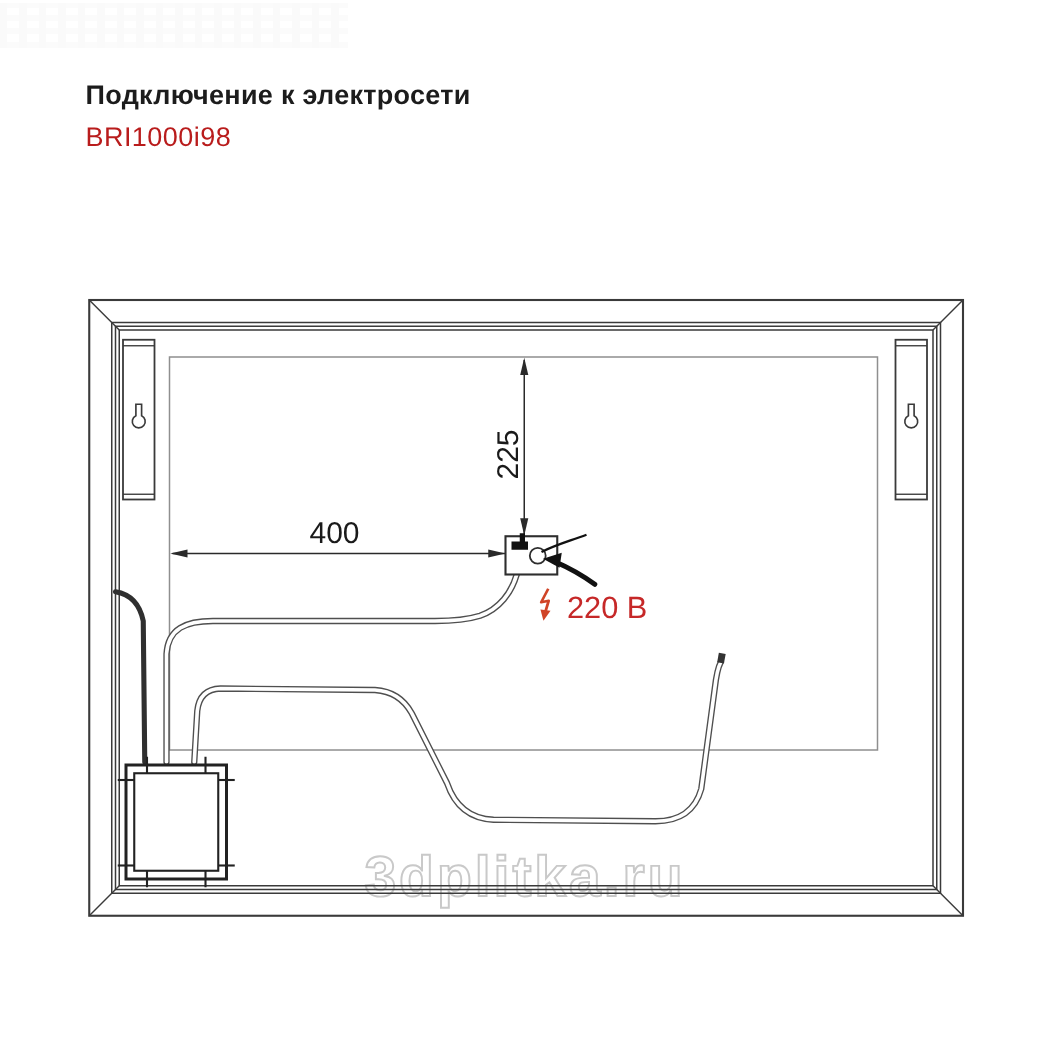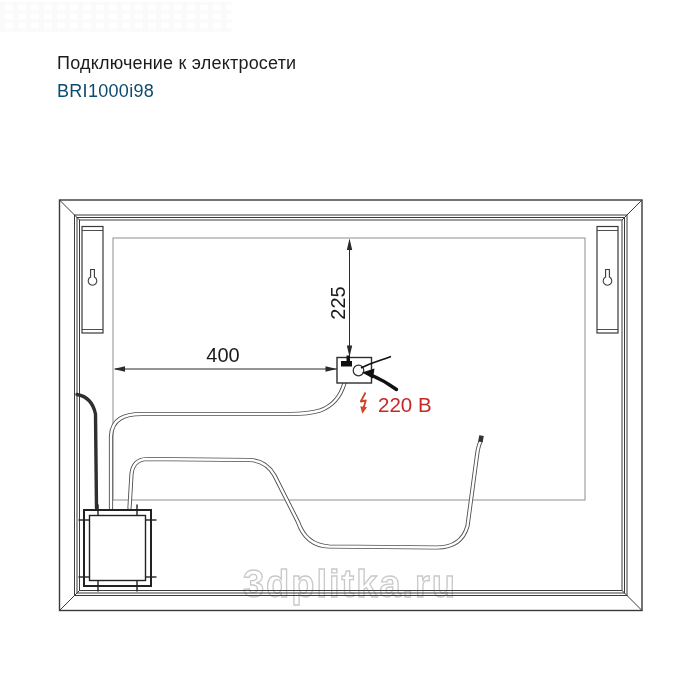--- a/index.html
+++ b/index.html
@@ -17,29 +17,29 @@
     width: 232px; height: 30px;
     background:
       repeating-linear-gradient(90deg, #999 0 5px, transparent 5px 13px),
       repeating-linear-gradient(0deg, #aaa 0 4px, transparent 4px 9px);
     opacity: 0.04;
   }
   .header { position: absolute; left: 57px; top: 53px; }
   .page-title {
     margin: 0;
     font-size: 18px;
-    font-weight: 400;
+    font-weight: 700;
     color: #1c1c1c;
     letter-spacing: 0.2px;
   }
   .model-code {
     margin: 7px 0 0 0;
     font-size: 18px;
     font-weight: 400;
-    color: #0c4a6e;
+    color: #b91c1c;
     letter-spacing: 0.3px;
   }
   svg.diagram { position: absolute; left: 0; top: 0; }
   svg text { font-family: "Liberation Sans", sans-serif; }
   .dim-text { font-size: 20px; fill: #1a1a1a; }
   .power-text { font-size: 20.5px; font-weight: 400; }
   .watermark-text { font-size: 38px; font-weight: 700; letter-spacing: 2px; }
 </style>
 </head>
 <body>

